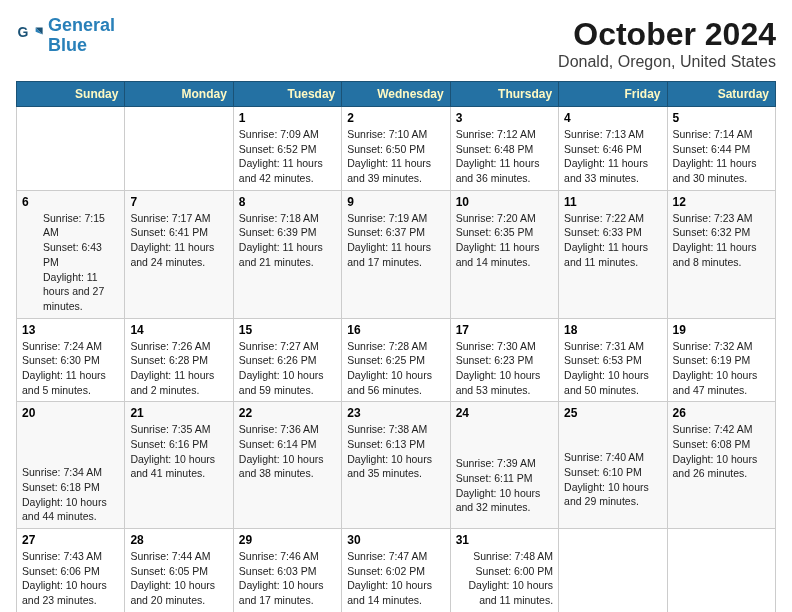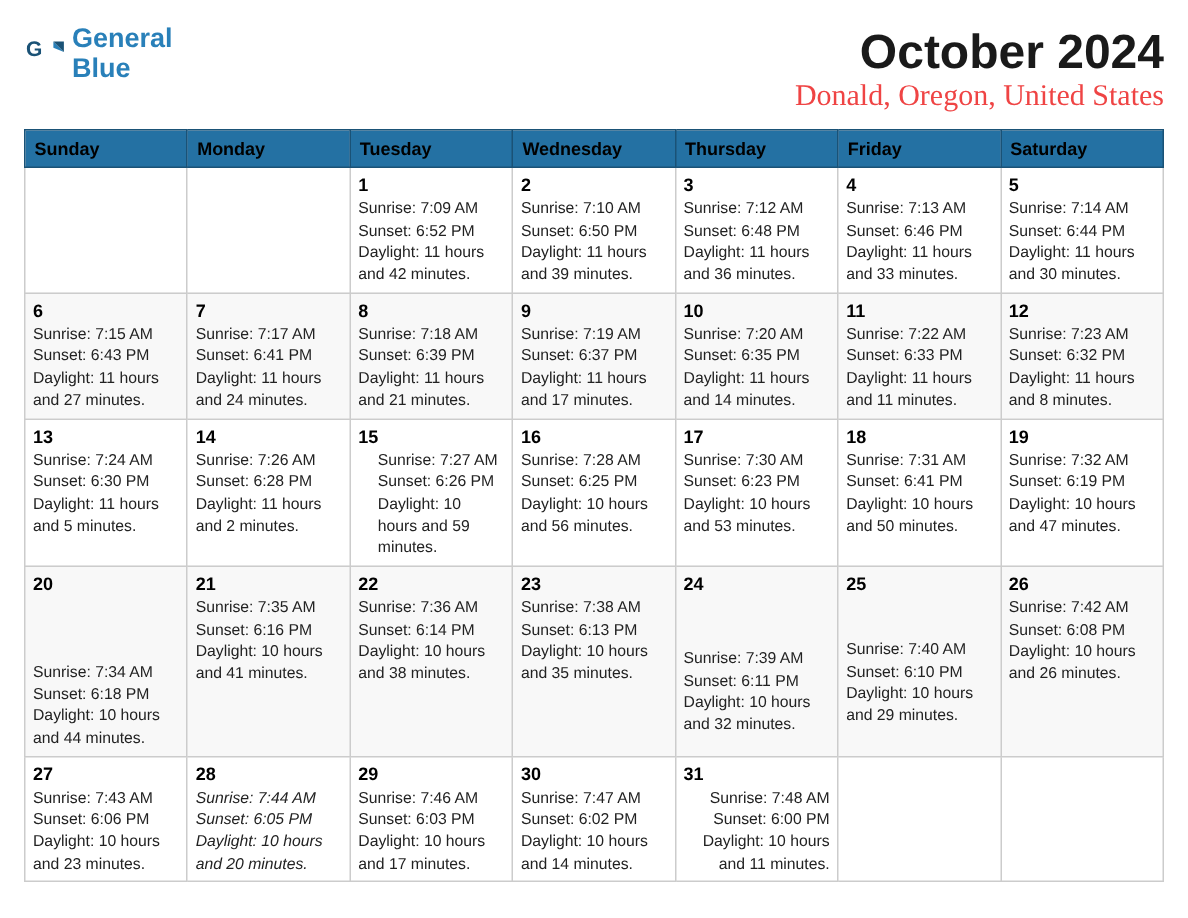--- a/index.html
+++ b/index.html
@@ -36,33 +36,32 @@
     }
     .title-area {
       text-align: right;
     }
     .month-title {
       font-size: 32px;
       font-weight: bold;
       color: #1a1a1a;
     }
     .location-title {
-      font-size: 20px;
-      color: #ef4444;
-      font-family: Liberation Serif, serif;
+      font-size: 16px;
+      color: #404040;
     }
     .calendar-table {
       width: 100%;
       border-collapse: collapse;
       font-size: 11px;
     }
     .calendar-table thead th {
       background-color: #2471a3;
-      color: #000000;
-      text-align: left;
+      color: #fef9c3;
+      text-align: right;
       padding: 5px 6px;
       font-size: 12px;
       font-weight: bold;
       border: 1px solid #1a5276;
     }
     .calendar-table tbody tr {
       border: 1px solid #ccc;
     }
     .calendar-table tbody td {
       border: 1px solid #ccc;
@@ -158,21 +157,21 @@
         <td>
           <span class="day-number">5</span>
           <div class="day-detail" style="white-space: pre-line;">Sunrise: 7:14 AM
 Sunset: 6:44 PM
 Daylight: 11 hours and 30 minutes.</div>
         </td>
       </tr>
       <tr>
         <td>
           <span class="day-number">6</span>
-          <div class="day-detail" style="white-space: pre-line;">Sunrise: 7:15 AM
+          <div class="day-detail" style="white-space: pre-line; margin-left: 21px;">Sunrise: 7:15 AM
 Sunset: 6:43 PM
 Daylight: 11 hours and 27 minutes.</div>
         </td>
         <td>
           <span class="day-number">7</span>
           <div class="day-detail" style="white-space: pre-line;">Sunrise: 7:17 AM
 Sunset: 6:41 PM
 Daylight: 11 hours and 24 minutes.</div>
         </td>
         <td>
@@ -214,40 +213,40 @@
 Daylight: 11 hours and 5 minutes.</div>
         </td>
         <td>
           <span class="day-number">14</span>
           <div class="day-detail" style="white-space: pre-line;">Sunrise: 7:26 AM
 Sunset: 6:28 PM
 Daylight: 11 hours and 2 minutes.</div>
         </td>
         <td>
           <span class="day-number">15</span>
-          <div class="day-detail" style="white-space: pre-line; margin-left: 13px;">Sunrise: 7:27 AM
+          <div class="day-detail" style="white-space: pre-line;">Sunrise: 7:27 AM
 Sunset: 6:26 PM
 Daylight: 10 hours and 59 minutes.</div>
         </td>
         <td>
           <span class="day-number">16</span>
           <div class="day-detail" style="white-space: pre-line;">Sunrise: 7:28 AM
 Sunset: 6:25 PM
 Daylight: 10 hours and 56 minutes.</div>
         </td>
         <td>
           <span class="day-number">17</span>
           <div class="day-detail" style="white-space: pre-line;">Sunrise: 7:30 AM
 Sunset: 6:23 PM
 Daylight: 10 hours and 53 minutes.</div>
         </td>
         <td>
           <span class="day-number">18</span>
           <div class="day-detail" style="white-space: pre-line;">Sunrise: 7:31 AM
-Sunset: 6:41 PM
+Sunset: 6:53 PM
 Daylight: 10 hours and 50 minutes.</div>
         </td>
         <td>
           <span class="day-number">19</span>
           <div class="day-detail" style="white-space: pre-line;">Sunrise: 7:32 AM
 Sunset: 6:19 PM
 Daylight: 10 hours and 47 minutes.</div>
         </td>
       </tr>
       <tr>
@@ -296,21 +295,21 @@
       </tr>
       <tr>
         <td>
           <span class="day-number">27</span>
           <div class="day-detail" style="white-space: pre-line;">Sunrise: 7:43 AM
 Sunset: 6:06 PM
 Daylight: 10 hours and 23 minutes.</div>
         </td>
         <td>
           <span class="day-number">28</span>
-          <div class="day-detail" style="white-space: pre-line; font-style: italic;">Sunrise: 7:44 AM
+          <div class="day-detail" style="white-space: pre-line;">Sunrise: 7:44 AM
 Sunset: 6:05 PM
 Daylight: 10 hours and 20 minutes.</div>
         </td>
         <td>
           <span class="day-number">29</span>
           <div class="day-detail" style="white-space: pre-line;">Sunrise: 7:46 AM
 Sunset: 6:03 PM
 Daylight: 10 hours and 17 minutes.</div>
         </td>
         <td>

